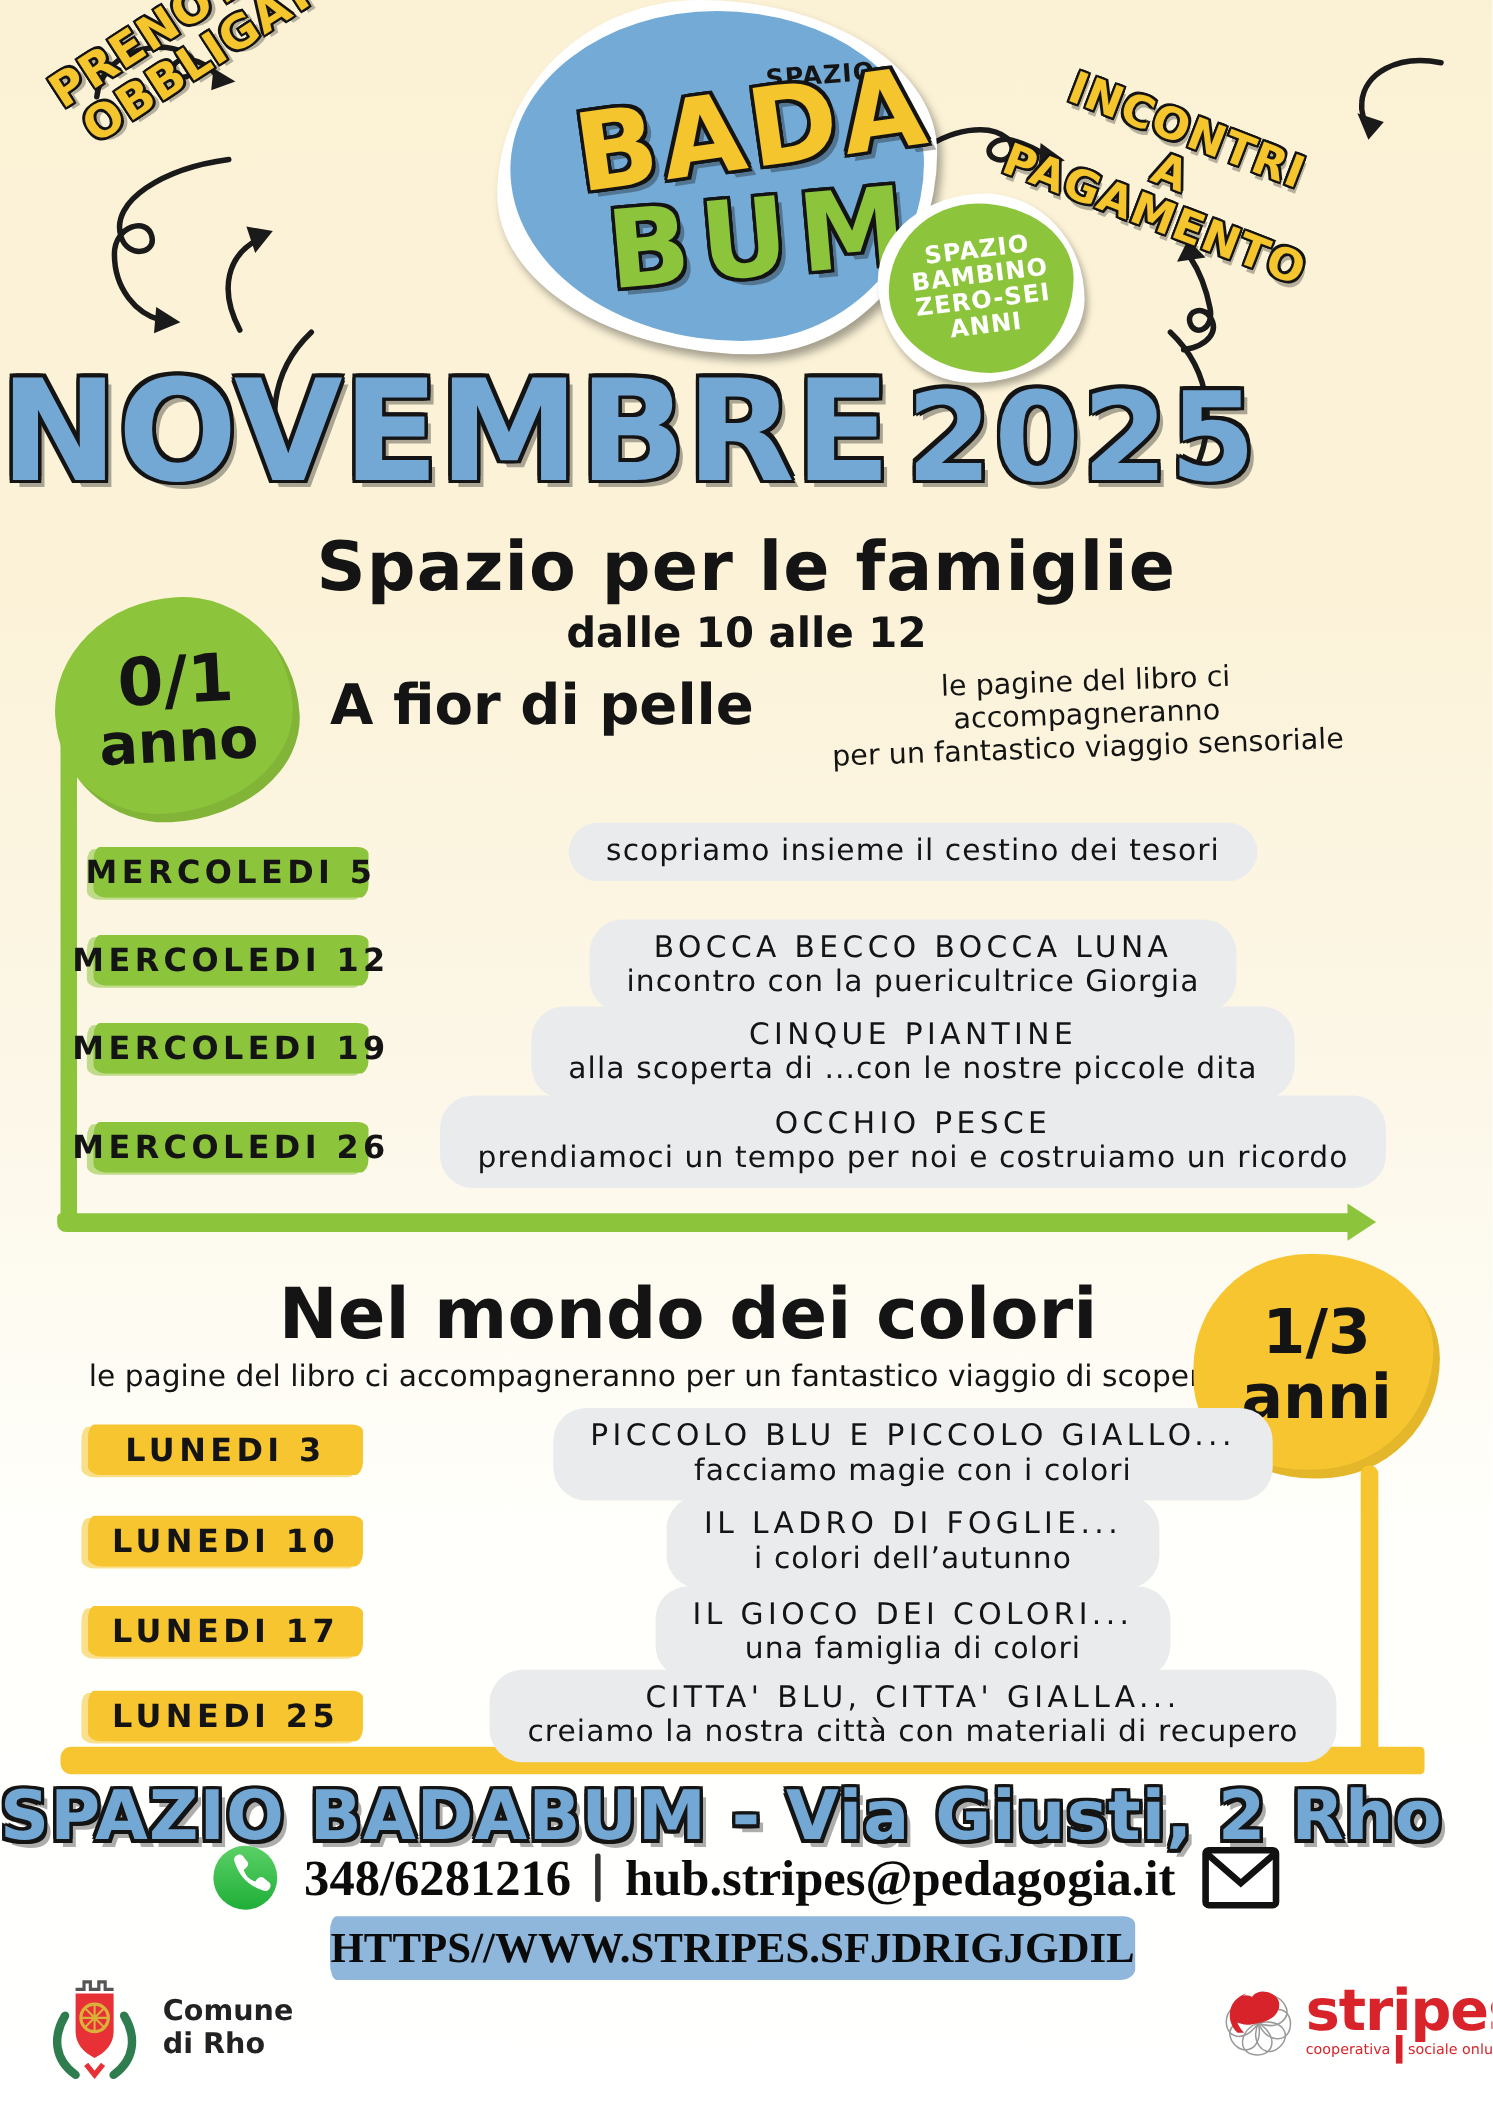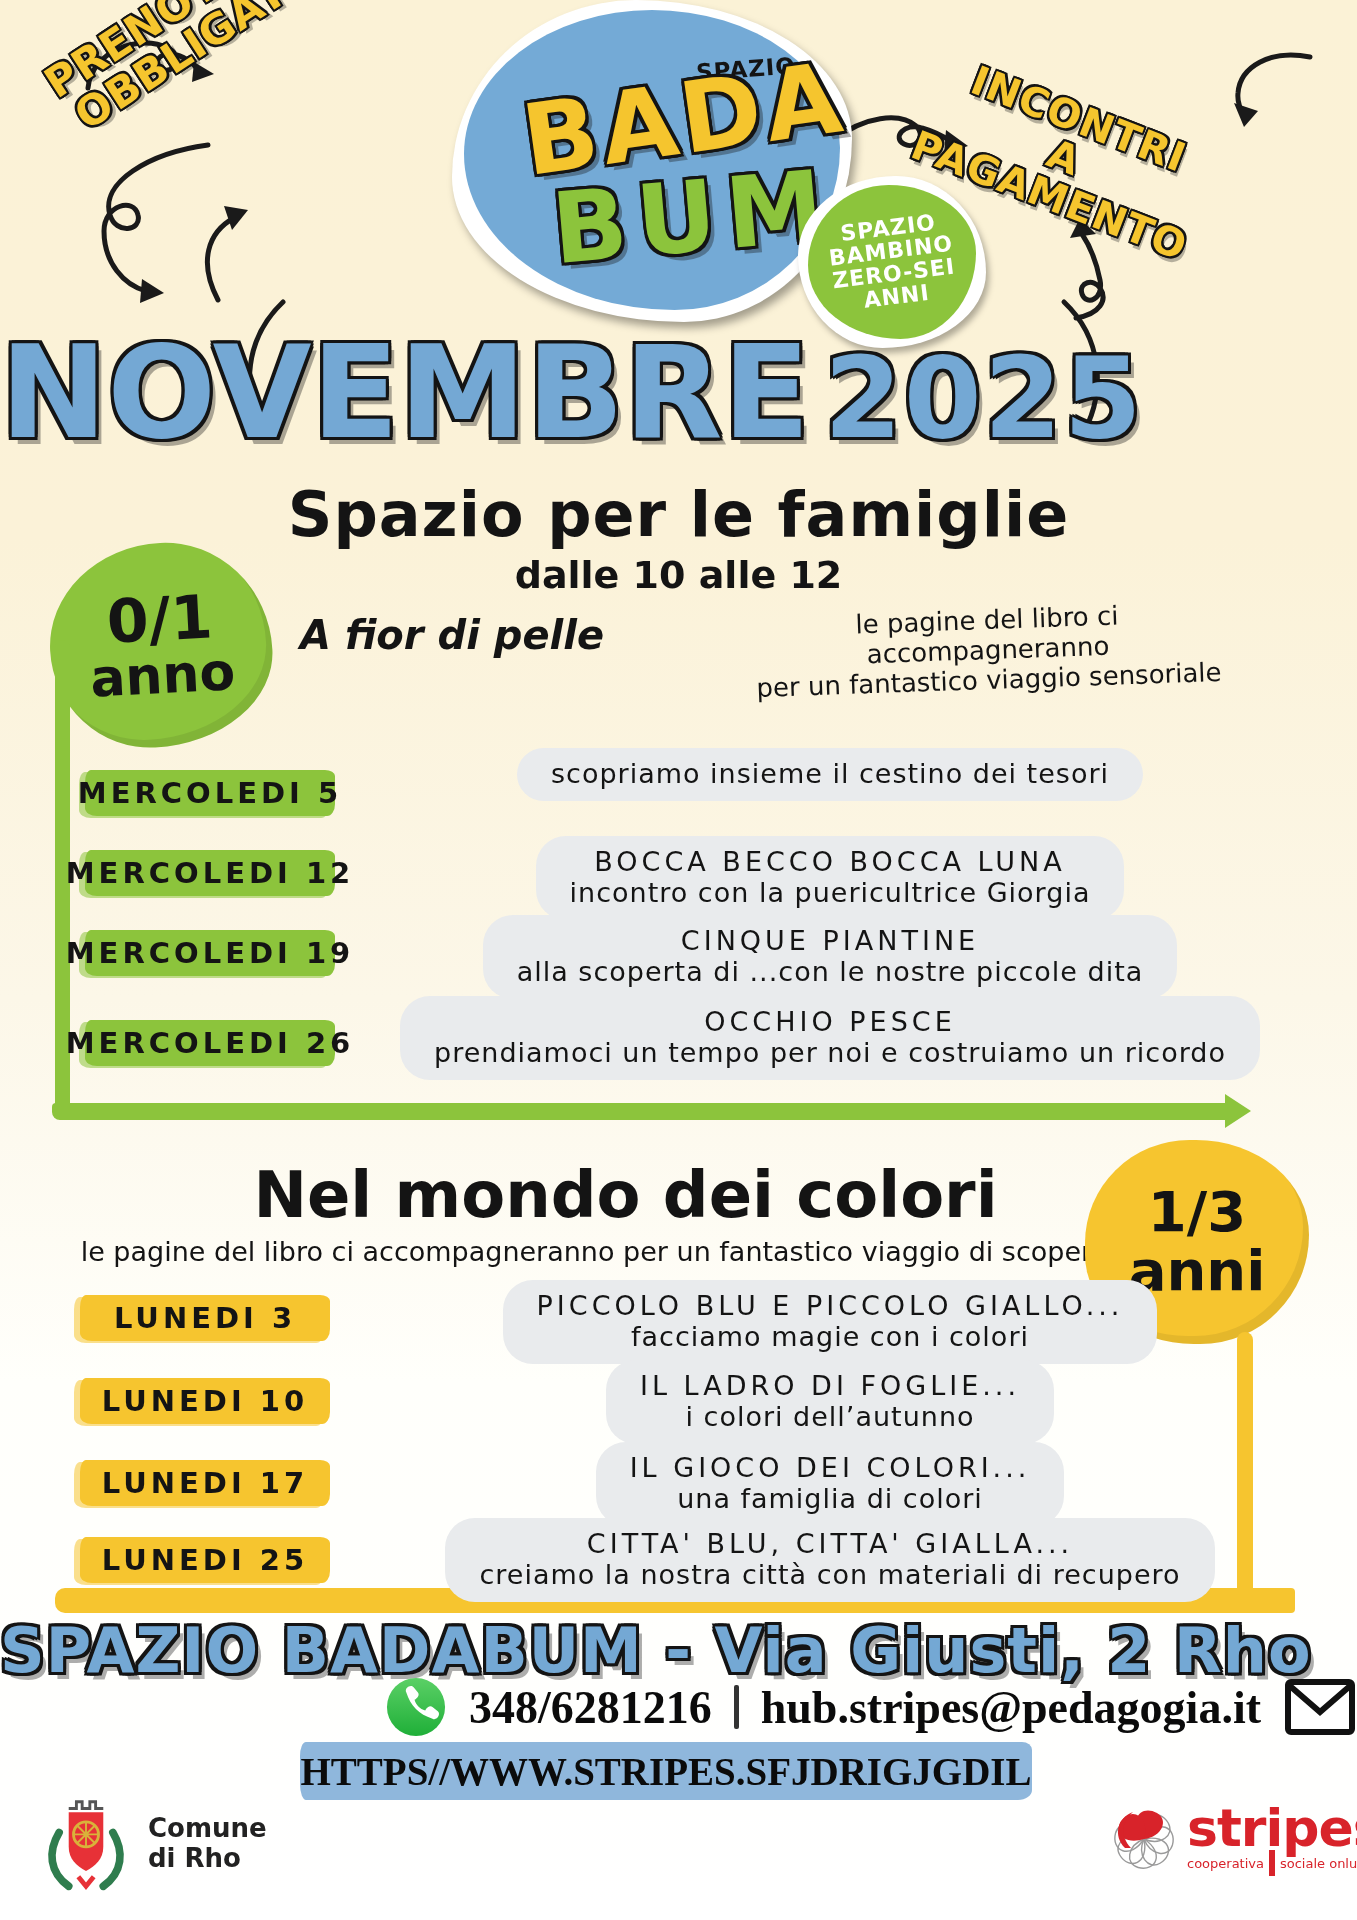--- a/index.html
+++ b/index.html
@@ -76,22 +76,22 @@
   .vline-green { left:55px; top:640px; width:15px; height:480px; background:#8cc43c; border-radius:8px; }
   .hline-green { left:52px; top:1103px; width:1178px; height:17px; background:#8cc43c;
     border-radius:4px 2px 2px 8px; }
   .hline-green-tip { left:1225px; top:1094px; width:0; height:0;
     border-left:26px solid #8cc43c; border-top:17px solid transparent; border-bottom:17px solid transparent; }
   .vline-yellow { left:1237px; top:1332px; width:16px; height:268px; background:#f6c52f; border-radius:8px; }
   .hline-yellow { left:55px; top:1588px; width:1240px; height:25px; background:#f6c52f;
     border-radius:10px 4px 4px 10px; }
 
   
-  .s1-title { left:300px; top:612px; font-size:40px; font-weight:800; color:#141414;
-    letter-spacing:0; white-space:nowrap;font-style:italic; }
+  .s1-title { left:300px; top:612px; font-size:51px; font-weight:800; color:#141414;
+    letter-spacing:0; white-space:nowrap; }
   .s1-note { left:748px; top:606px; width:480px; text-align:center; font-size:26px;
     color:#141414; line-height:1.15; transform:rotate(-2deg); }
   .s2-title { left:0; top:1158px; width:1251px; text-align:center; font-size:64px;
     font-weight:800; color:#141414; }
   .s2-note { left:0; top:1236px; width:1200px; text-align:center; font-size:27px; color:#141414; }
 
   
   .datebar { width:250px; height:46px; display:flex; align-items:center; justify-content:center;
     font-size:29px; font-weight:800; letter-spacing:4px; color:#141414; white-space:nowrap;
     border-radius:6px 10px 8px 12px / 12px 6px 12px 8px; }
@@ -99,21 +99,21 @@
   .datebar.yellow { background:#f6c52f; box-shadow:-6px 2px 0 rgba(246,197,47,.55); }
   .evtwrap { left:400px; width:860px; text-align:center; }
   .evt { display:inline-block; background:#e9ebed; border-radius:30px; padding:10px 34px 12px; }
   .evt .t { font-size:27px; font-weight:500; letter-spacing:4px; color:#141414; white-space:nowrap; }
   .evt .d { font-size:27px; font-weight:400; letter-spacing:1px; color:#141414; white-space:nowrap; }
 
   
   .venue { left:0; top:1614px; width:1073px; text-align:center; white-space:nowrap;
     font-size:62px; font-weight:800; color:#74a8d4; letter-spacing:1px; }
   .contact { left:0; top:1676px; width:1357px; display:flex; align-items:center;
-    justify-content:flex-end; gap:22px; }
+    justify-content:center; gap:22px; }
   .contact .txt { font-family:"Liberation Serif", serif; font-weight:700; font-size:46px; color:#0b0b0b; }
   .contact .sep { width:5px; height:44px; background:#333; border-radius:2px; }
   .urlbar { left:300px; top:1742px; width:732px; height:58px; background:#8fb7dc;
     border-radius:6px 10px 14px 6px / 14px 8px 10px 16px;
     display:flex; align-items:center; justify-content:center; }
   .urlbar .u { font-family:"Liberation Serif", serif; font-weight:700; font-size:39px;
     color:#0b0b0b; white-space:nowrap; letter-spacing:0; }
 
   .comune { left:38px; top:1796px; display:flex; align-items:center; gap:14px; }
   .comune .name { font-size:26px; font-weight:700; color:#222; line-height:1.15; }

